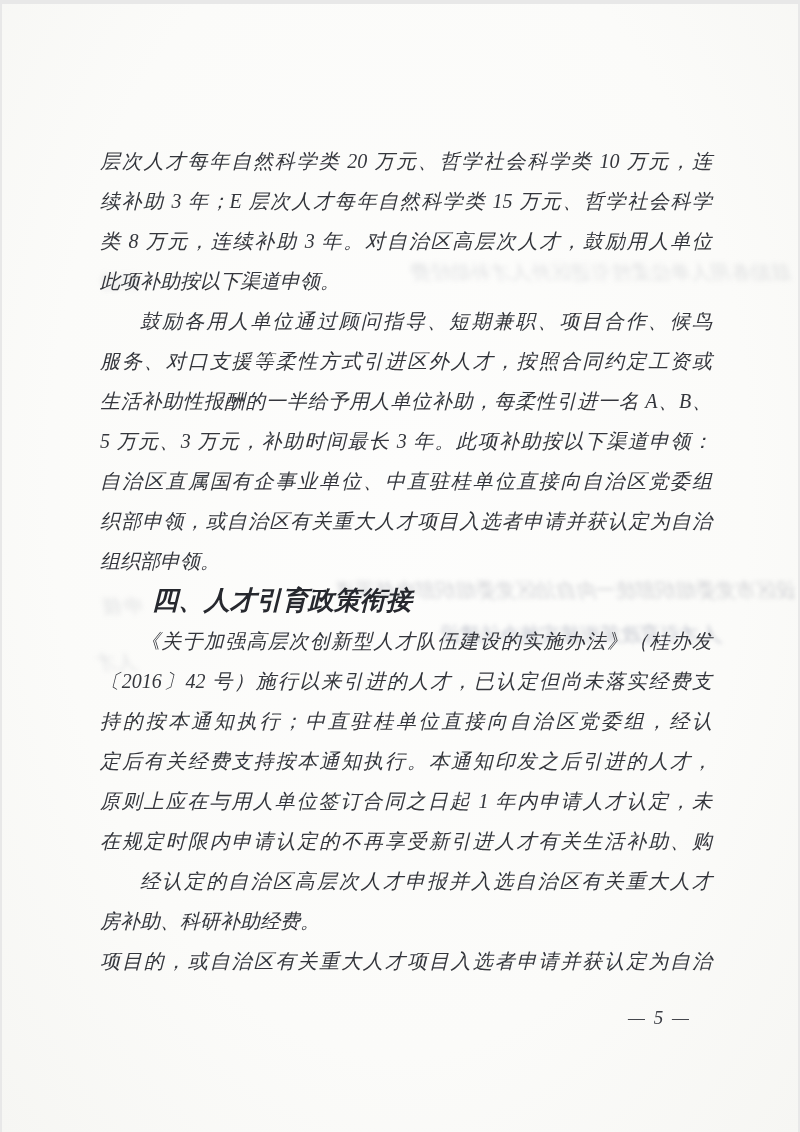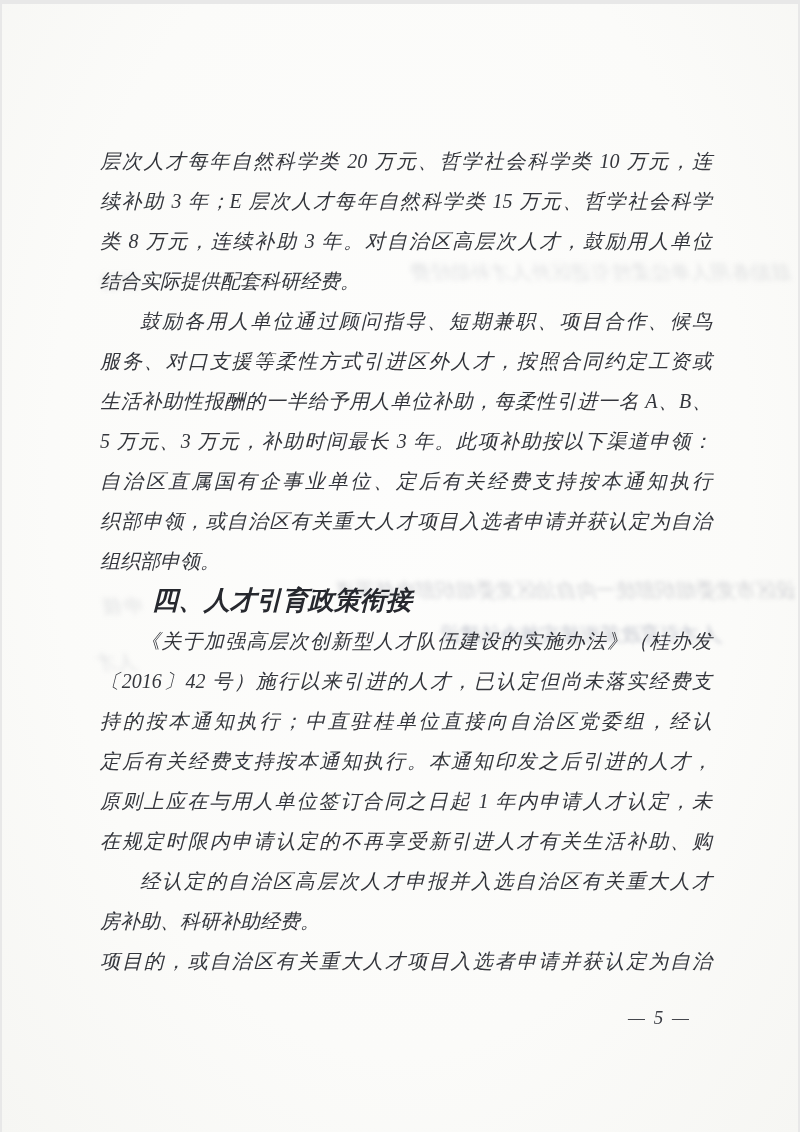--- a/index.html
+++ b/index.html
@@ -86,26 +86,26 @@
   <div class="bleed b2">设区市党委组织部统一向自治区党委组织部申领渠道</div>
   <div class="bleed b3 strong">人才引育政策衔接实施办法建设</div>
   <div class="bleed b4 faint">补助</div>
   <div class="bleed b5 faint">申领</div>
   <div class="bleed b6 faint">人才</div>
 
   <div class="doc-body">
     <div class="line">层次人才每年自然科学类 20 万元、哲学社会科学类 10 万元，连</div>
     <div class="line">续补助 3 年；E 层次人才每年自然科学类 15 万元、哲学社会科学</div>
     <div class="line">类 8 万元，连续补助 3 年。对自治区高层次人才，鼓励用人单位</div>
-    <div class="line end">结合实际提供配套科研经费。</div>
+    <div class="line end">此项补助按以下渠道申领。</div>
     <div class="line start">鼓励各用人单位通过顾问指导、短期兼职、项目合作、候鸟</div>
     <div class="line">服务、对口支援等柔性方式引进区外人才，按照合同约定工资或</div>
     <div class="line">生活补助性报酬的一半给予用人单位补助，每柔性引进一名 A、B、</div>
     <div class="line">5 万元、3 万元，补助时间最长 3 年。此项补助按以下渠道申领：</div>
-    <div class="line">自治区直属国有企事业单位、定后有关经费支持按本通知执行</div>
+    <div class="line">自治区直属国有企事业单位、中直驻桂单位直接向自治区党委组</div>
     <div class="line">织部申领，或自治区有关重大人才项目入选者申请并获认定为自治</div>
     <div class="line end">组织部申领。</div>
     <div class="line heading">四、人才引育政策衔接</div>
     <div class="line start">《关于加强高层次创新型人才队伍建设的实施办法》（桂办发</div>
     <div class="line">〔2016〕42 号）施行以来引进的人才，已认定但尚未落实经费支</div>
     <div class="line">持的按本通知执行；中直驻桂单位直接向自治区党委组，经认</div>
     <div class="line">定后有关经费支持按本通知执行。本通知印发之后引进的人才，</div>
     <div class="line">原则上应在与用人单位签订合同之日起 1 年内申请人才认定，未</div>
     <div class="line">在规定时限内申请认定的不再享受新引进人才有关生活补助、购</div>
     <div class="line start">经认定的自治区高层次人才申报并入选自治区有关重大人才</div>

